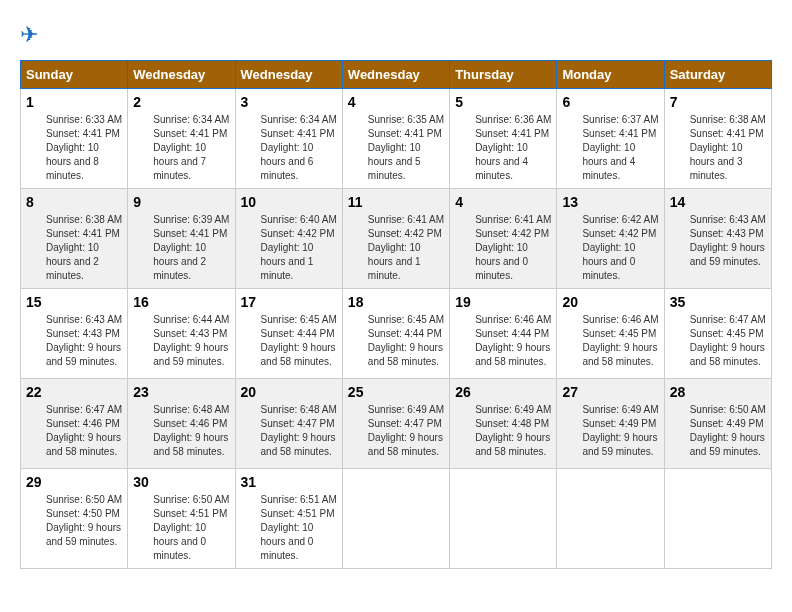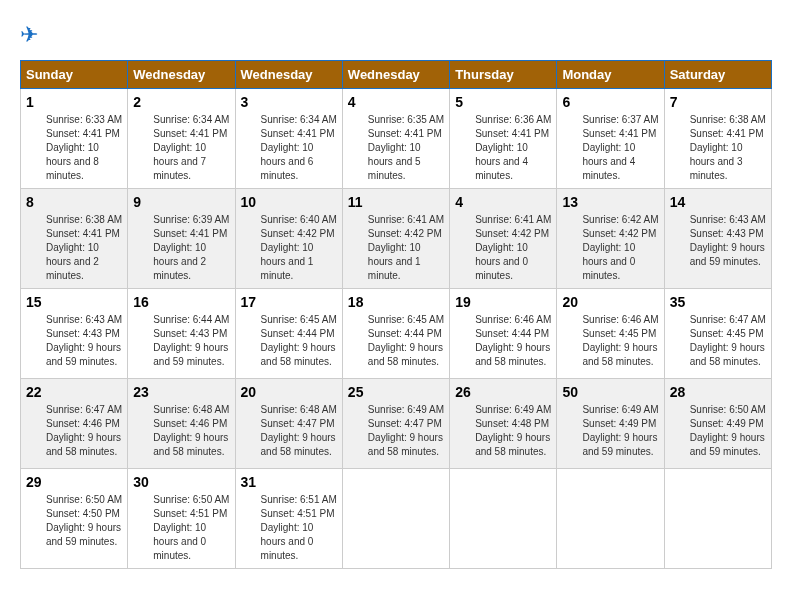--- a/index.html
+++ b/index.html
@@ -336,21 +336,21 @@
       </td>
         <td>
         <span class="day-num">26</span>
         <div class="day-info">
           Sunrise: 6:49 AM<br>
           Sunset: 4:48 PM<br>
           Daylight: 9 hours and 58 minutes.
         </div>
       </td>
         <td>
-        <span class="day-num">50</span>
+        <span class="day-num">27</span>
         <div class="day-info">
           Sunrise: 6:49 AM<br>
           Sunset: 4:49 PM<br>
           Daylight: 9 hours and 59 minutes.
         </div>
       </td>
         <td>
         <span class="day-num">28</span>
         <div class="day-info">
           Sunrise: 6:50 AM<br>

